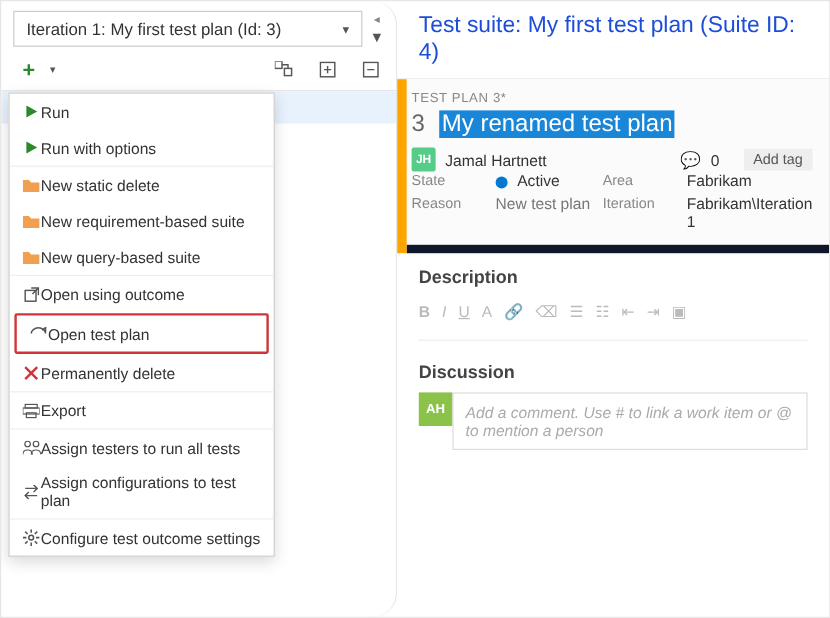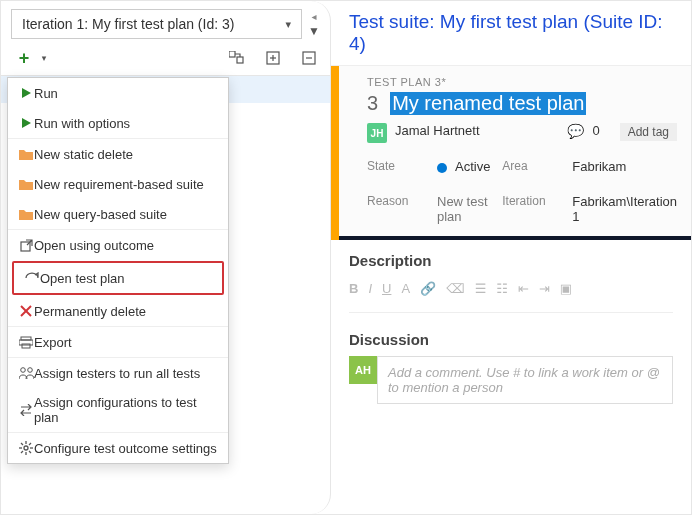--- a/index.html
+++ b/index.html
@@ -18,31 +18,31 @@
   .menu-sep { height: 1px; background: #eee; }
   .menu-ico { width: 16px; height: 16px; display:flex; align-items:center; justify-content:center; flex-shrink:0;}
   .plan-row { display: flex; align-items: center; gap: 8px; padding: 5px 10px 5px 6px; background: #e8f2fc; color: #0078d4; border:1px solid transparent;}
   .caret-btn { width: 14px; height: 14px; display:flex; align-items:center; justify-content:center; border:1px solid transparent;}
   .red-box { border: 2px solid #d13438 !important; border-radius: 2px; }
   .hl-open { padding:2px 2px; }
   .right-panel { flex: 1; display: flex; flex-direction: column; }
   .suite-title { padding: 10px 14px 10px 18px; font-size: 19px; color: #1d4ed8; font-weight: 300; border-bottom:1px solid #eee;}
   .plan-header { display: flex; }
   .orange-bar { width: 8px; background: #ffa500; }
-  .plan-body { flex:1; padding: 10px 14px 12px 28px; background: #fbfbfb; border-bottom:4px solid #0f172a;}
+  .plan-body { flex:1; padding: 10px 14px 12px 4px; background: #fbfbfb; border-bottom:7px solid #0f172a;}
   .plan-bc { font-size: 11px; color: #888; letter-spacing: 0.5px; }
   .plan-nm-row { display:flex; align-items:baseline; gap:12px; margin-top:4px;}
   .plan-id { font-size: 20px; color:#666; }
   .plan-name { font-size: 20px; color:#fff; background:#1a86d8; padding:0 2px; }
-  .assignee-row { display:flex; align-items:flex-start; gap:8px; margin-top:8px; }
+  .assignee-row { display:flex; align-items:center; gap:8px; margin-top:8px; }
   .avatar { width:20px; height:20px; background:#5c8; display:flex; align-items:center; justify-content:center; color:#fff; font-size:10px; font-weight:bold; border-radius:2px;}
   .spacer { flex:1; }
   .disc-ico { color:#f90; font-size:14px; }
   .addtag { background:#eee; padding:2px 8px; font-size:12px; color:#555;}
-  .fields { display:grid; grid-template-columns: 70px 1fr 70px 1fr; row-gap:20px; margin-top:16px; font-size:13px;}
+  .fields { display:grid; grid-template-columns: 70px 1fr 70px 1fr; row-gap:4px; margin-top:0; font-size:13px;}
   .flabel { color:#888; font-size:12px;}
   .state-dot { display:inline-block; width:10px; height:10px; border-radius:50%; background:#0078d4; margin-right:8px; vertical-align:middle;}
   .section { padding: 12px 18px 6px 18px; }
   .section-h { font-size:15px; color:#444; font-weight:700; margin-bottom:8px;}
   .rte-bar { display:flex; gap:10px; color:#bbb; font-size:13px; align-items:center; padding:4px 0 16px 0; border-bottom:1px solid #eee;}
   .rte-bar span { display:inline-flex; align-items:center; justify-content:center;}
   .disc-row { display:flex; gap:0; align-items:flex-start; }
   .disc-av { width:28px; height:28px; background:#8bc34a; color:#fff; display:flex; align-items:center; justify-content:center; font-size:11px; font-weight:bold;}
   .disc-input { flex:1; border:1px solid #ddd; padding:8px 10px; color:#aaa; font-style:italic; font-size:13px;}
   svg { display:block; }

